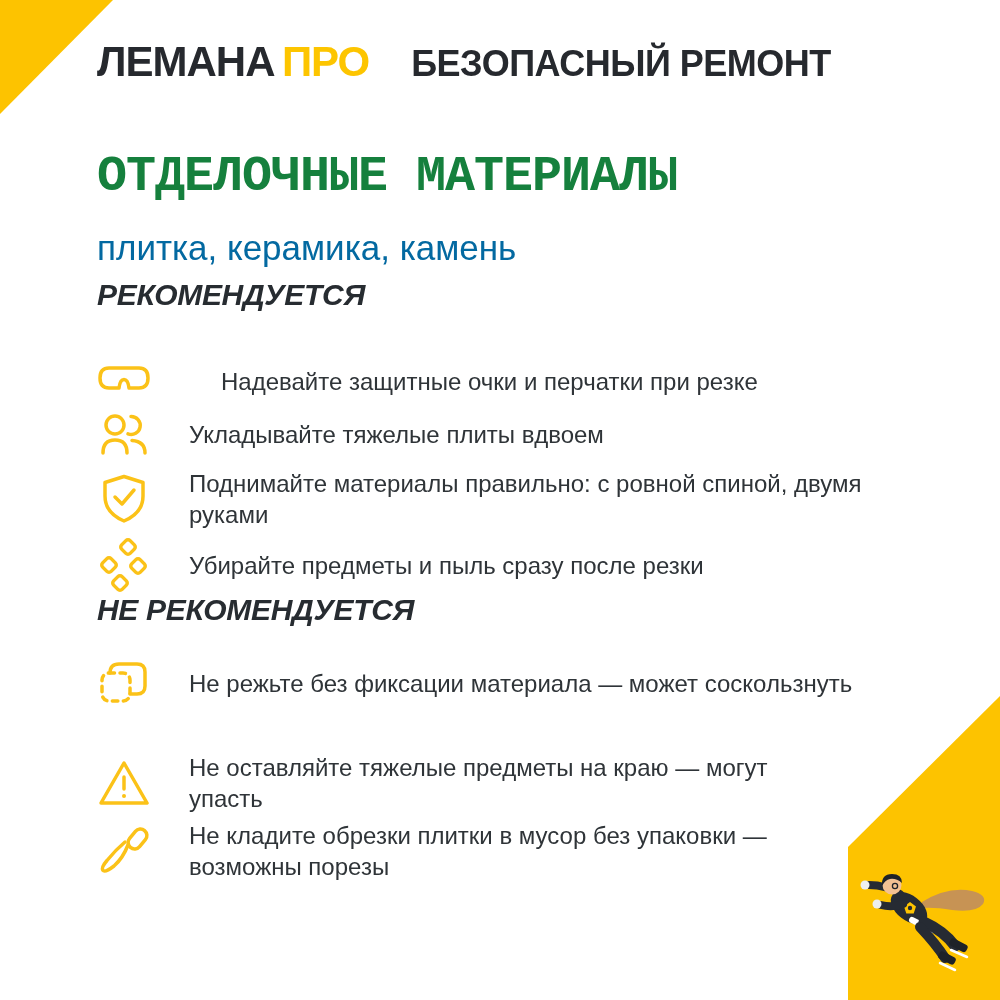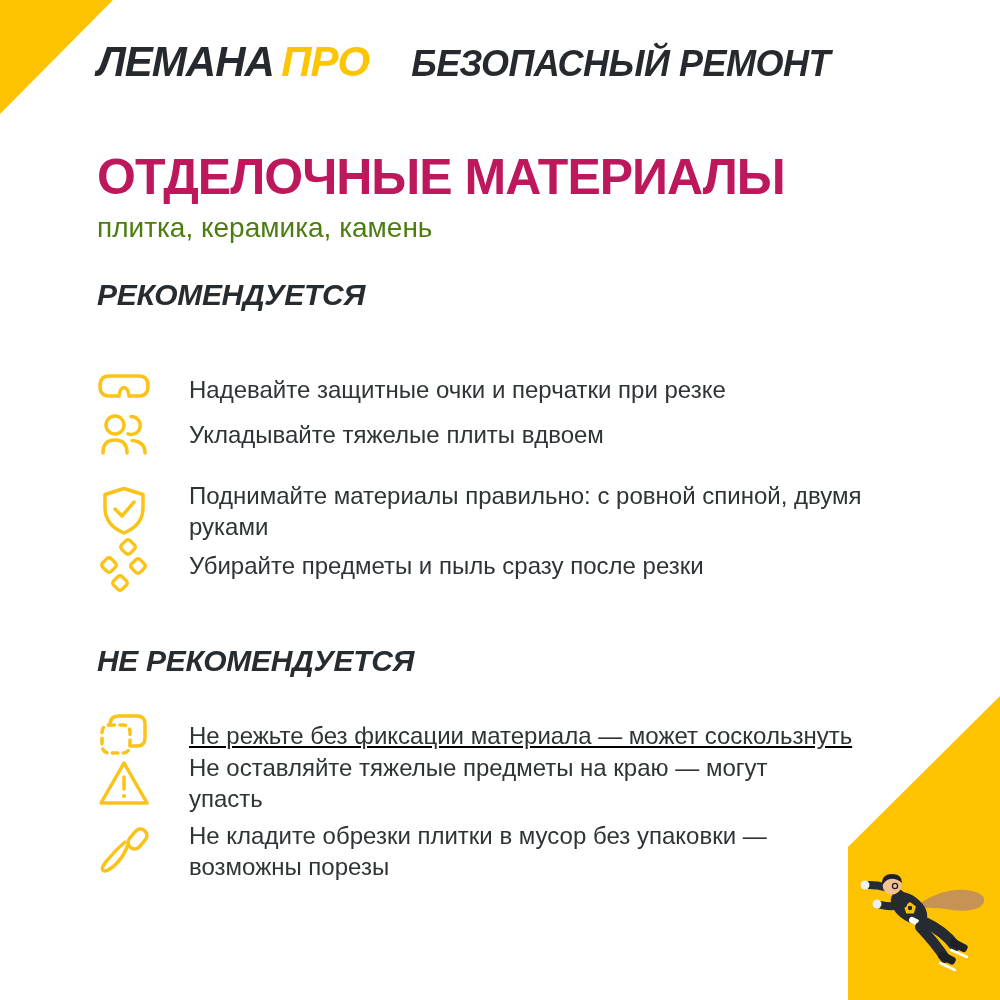--- a/index.html
+++ b/index.html
@@ -21,44 +21,43 @@
   }
   .corner-br {
     position: absolute; right: 0; bottom: 0;
     width: 152px; height: 304px;
   }
   
   .header {
     position: absolute; left: 97px; top: 38px;
     display: flex; align-items: baseline;
     white-space: nowrap;
-    font-style: italic;
   }
   .logo { font-size: 42px; font-weight: 900; letter-spacing: -1px; color: #26292E; }
   .logo .logo-pro { color: #FDC500; }
   .tagline { margin-left: 42px; font-size: 36px; font-weight: 900; letter-spacing: -0.5px; color: #26292E; }
   
   .title-block { position: absolute; left: 97px; top: 148px; }
-  .page-title { font-size: 50px; line-height: 58px; font-weight: 900; letter-spacing: -1px; color: #be185d; }
-  .page-subtitle { margin-top: 6px; font-size: 28px; color: #4d7c0f; }
+  .page-title { font-size: 50px; line-height: 58px; font-weight: 900; letter-spacing: -1px; color: #15803d; font-family: Liberation Mono, monospace; }
+  .page-subtitle { margin-top: 22px; font-size: 35px; color: #0369a1; }
   
   .section-heading {
     position: absolute; left: 97px;
     font-size: 30px; font-weight: 900; letter-spacing: -0.3px; color: #272C31; font-style: italic;
   }
   .heading-1 { top: 278px; }
-  .heading-2 { top: 644px; }
+  .heading-2 { top: 593px; }
   
   .item-row {
     position: absolute; left: 97px;
     display: flex; align-items: center;
     min-height: 58px; width: 800px;
   }
-  .row-1 { top: 360px; } .row-2 { top: 405px; text-align: center; } .row-3 { top: 480px; }
-  .row-4 { top: 536px; } .row-5 { top: 706px; text-decoration: underline; } .row-6 { top: 752px; }
+  .row-1 { top: 352px; gap: 32px; } .row-2 { top: 405px; text-align: center; } .row-3 { top: 468px; }
+  .row-4 { top: 536px; } .row-5 { top: 654px; } .row-6 { top: 752px; }
   .row-7 { top: 820px; }
   .icon-wrap {
     width: 54px; flex: 0 0 54px;
     display: flex; align-items: center; justify-content: center;
   }
   .icon-wrap svg { display: block; }
   .item-text {
     margin-left: 38px;
     font-size: 24px; line-height: 31px;
     color: #2F3438;

